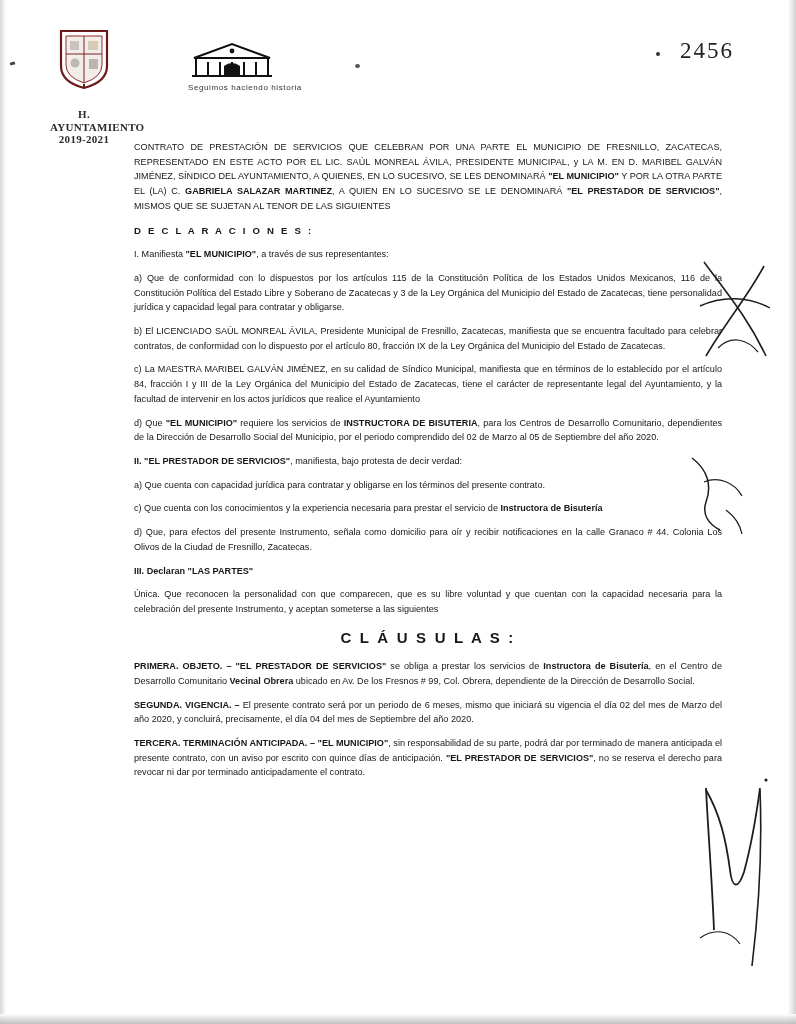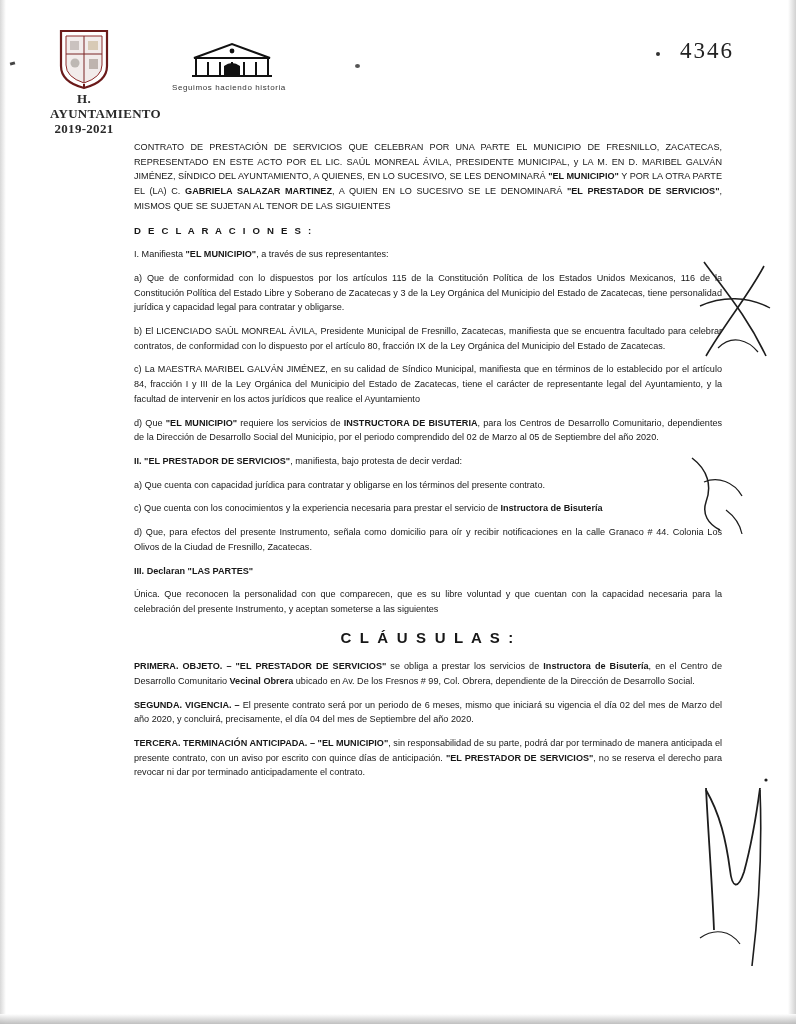--- a/index.html
+++ b/index.html
@@ -50,27 +50,27 @@
   }
   .coat {
     position: absolute;
     left: 50px;
     top: 6px;
     width: 68px;
     text-align: center;
   }
   .coat svg { display:block; margin: 0 auto; }
   .coat-caption {
-    font-size: 13px;
+    font-size: 11px;
     letter-spacing: .3px;
     font-family: "Liberation Serif", serif;
     font-weight: bold;
     color: #2a2a2a;
     line-height: 1.15;
-    margin-top: 2px;
+    margin-top: 18px;
   }
   .brand {
     position: absolute;
     left: 172px;
     top: 20px;
     width: 260px;
   }
   .brand-mark { margin-left: 12px; }
   .brand-name {
     font-family: "Liberation Serif", serif;
@@ -81,20 +81,21 @@
     color: #111;
   }
   .brand-name .big-o {
     font-size: 35px;
   }
   .brand-tag {
     font-family: "Liberation Sans", sans-serif;
     font-size: 8px;
     letter-spacing: .6px;
     color: #333;
+    margin-left: 16px;
     margin-top: 1px;
   }
   .folio {
     position: absolute;
     right: 62px;
     top: 16px;
     font-family: "Liberation Serif", serif;
     font-size: 23px;
     letter-spacing: 2px;
     color: #222;
@@ -201,21 +202,21 @@
           <path d="M40 34 V24 Q48 18 56 24 V34" fill="#111"></path>
           <circle cx="48" cy="9" r="2.4" fill="#111"></circle>
         </svg>
       </div>
       <div class="brand-tag">Seguimos haciendo historia</div>
     </div>
 
     <div class="stray-dot-left"></div>
     <div class="stray-dot-mid"></div>
     <div class="folio-dot"></div>
-    <div class="folio">4346</div>
+    <div class="folio">2456</div>
   </div>
 
   <div class="body">
 
     <p><span>CONTRATO DE PRESTACIÓN DE SERVICIOS QUE CELEBRAN POR UNA PARTE EL MUNICIPIO DE FRESNILLO, ZACATECAS, REPRESENTADO EN ESTE ACTO POR EL LIC. SAÚL MONREAL ÁVILA, PRESIDENTE MUNICIPAL, y LA M. EN D. MARIBEL GALVÁN JIMÉNEZ, SÍNDICO DEL AYUNTAMIENTO, A QUIENES, EN LO SUCESIVO, SE LES DENOMINARÁ </span><span class="b">"EL MUNICIPIO"</span><span> Y POR LA OTRA PARTE EL (LA) C. </span><span class="b">GABRIELA SALAZAR MARTINEZ</span><span>, A QUIEN EN LO SUCESIVO SE LE DENOMINARÁ </span><span class="b">"EL PRESTADOR DE SERVICIOS"</span><span>, MISMOS QUE SE SUJETAN AL TENOR DE LAS SIGUIENTES</span></p>
 
     <p class="heading-decl">D E C L A R A C I O N E S :</p>
 
     <p><span>I. Manifiesta </span><span class="b">"EL MUNICIPIO"</span><span>, a través de sus representantes:</span></p>
 

